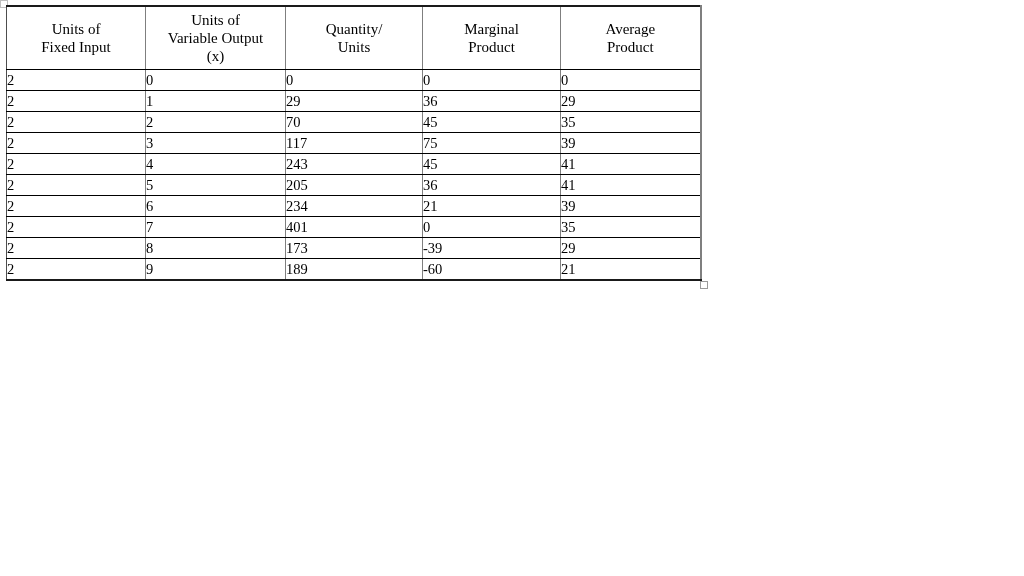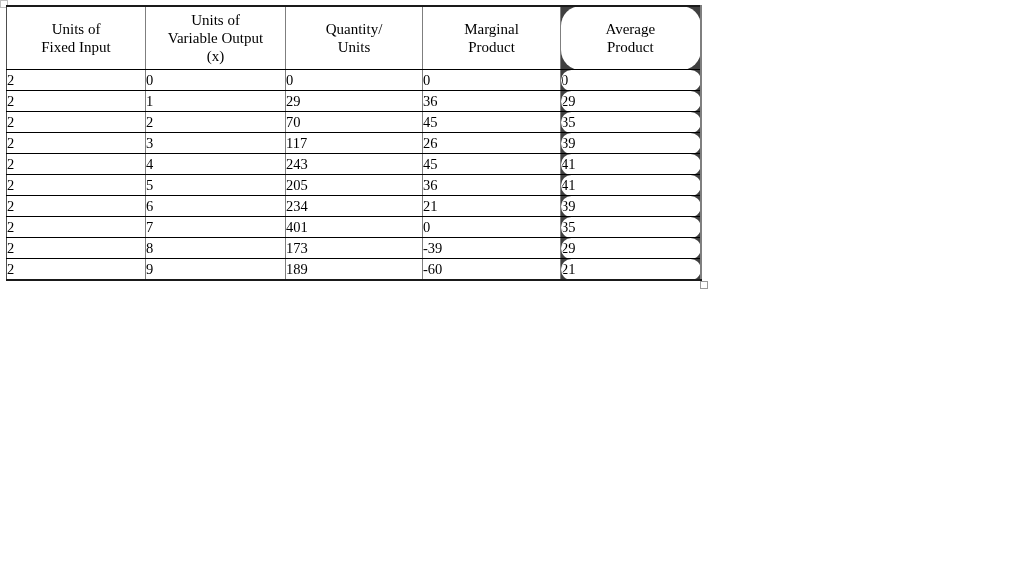--- a/index.html
+++ b/index.html
@@ -52,42 +52,41 @@
     position: absolute;
     left: 6px;
     top: 5px;
     width: 694px;
   }
 
   table.prod {
     border-collapse: collapse;
     width: 694px;
     table-layout: fixed;
-    background: #404040;
+    background: #e5e5e5;
   }
 
   table.prod td, table.prod th {
     border-left: 1px solid #7f7f7f;
     border-right: 1px solid #7f7f7f;
     border-top: 1px solid #000000;
     border-bottom: 1px solid #000000;
     padding: 0;
     margin: 0;
     background: #ffffff;
   }
 
   
   table.prod tr > td:first-child,
   table.prod tr > th:first-child {
     border-left: 1px solid #4d4d4d;
   }
   table.prod tr > td:last-child,
   table.prod tr > th:last-child {
     border-right: 2px solid #7f7f7f;
-    border-radius: 20px;
   }
   table.prod thead tr th {
     border-top: 2px solid #1a1a1a;
   }
   table.prod tbody tr:last-child td {
     border-bottom: 2px solid #1a1a1a;
   }
 
   th.hdr {
     height: 62px;
@@ -177,21 +176,21 @@
           <td class="cell">2</td>
           <td class="cell">2</td>
           <td class="cell">70</td>
           <td class="cell">45</td>
           <td class="cell">35</td>
         </tr>
         <tr>
           <td class="cell">2</td>
           <td class="cell">3</td>
           <td class="cell">117</td>
-          <td class="cell">26</td>
+          <td class="cell">75</td>
           <td class="cell">39</td>
         </tr>
         <tr>
           <td class="cell">2</td>
           <td class="cell">4</td>
           <td class="cell">243</td>
           <td class="cell">45</td>
           <td class="cell">41</td>
         </tr>
         <tr>

